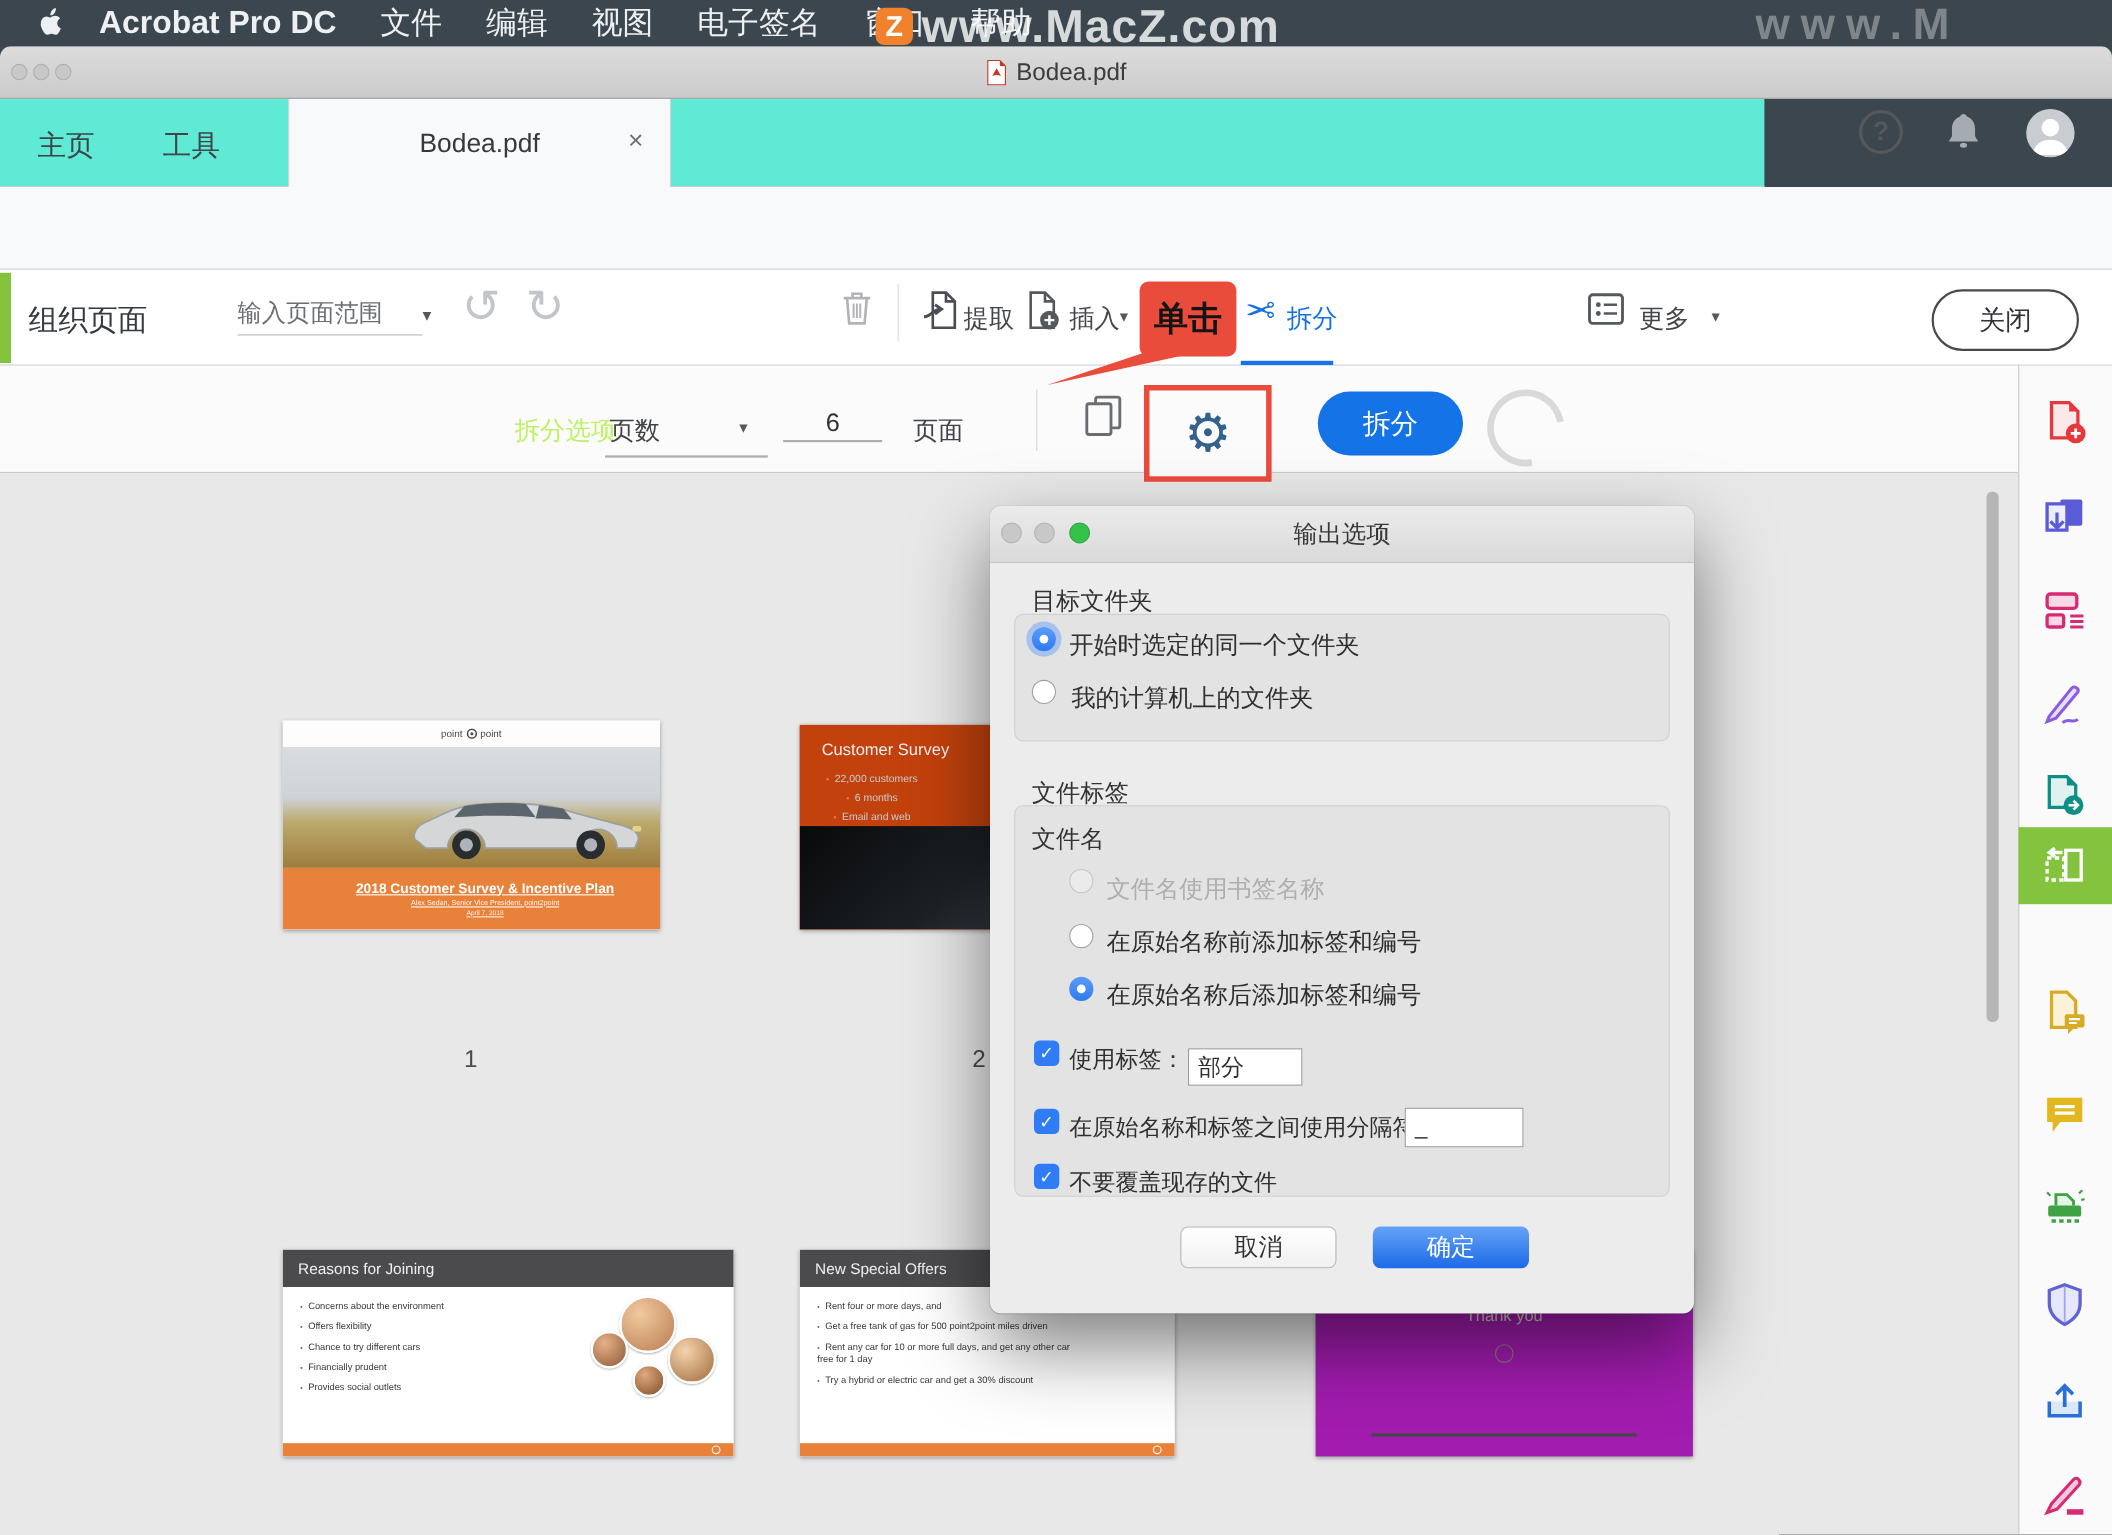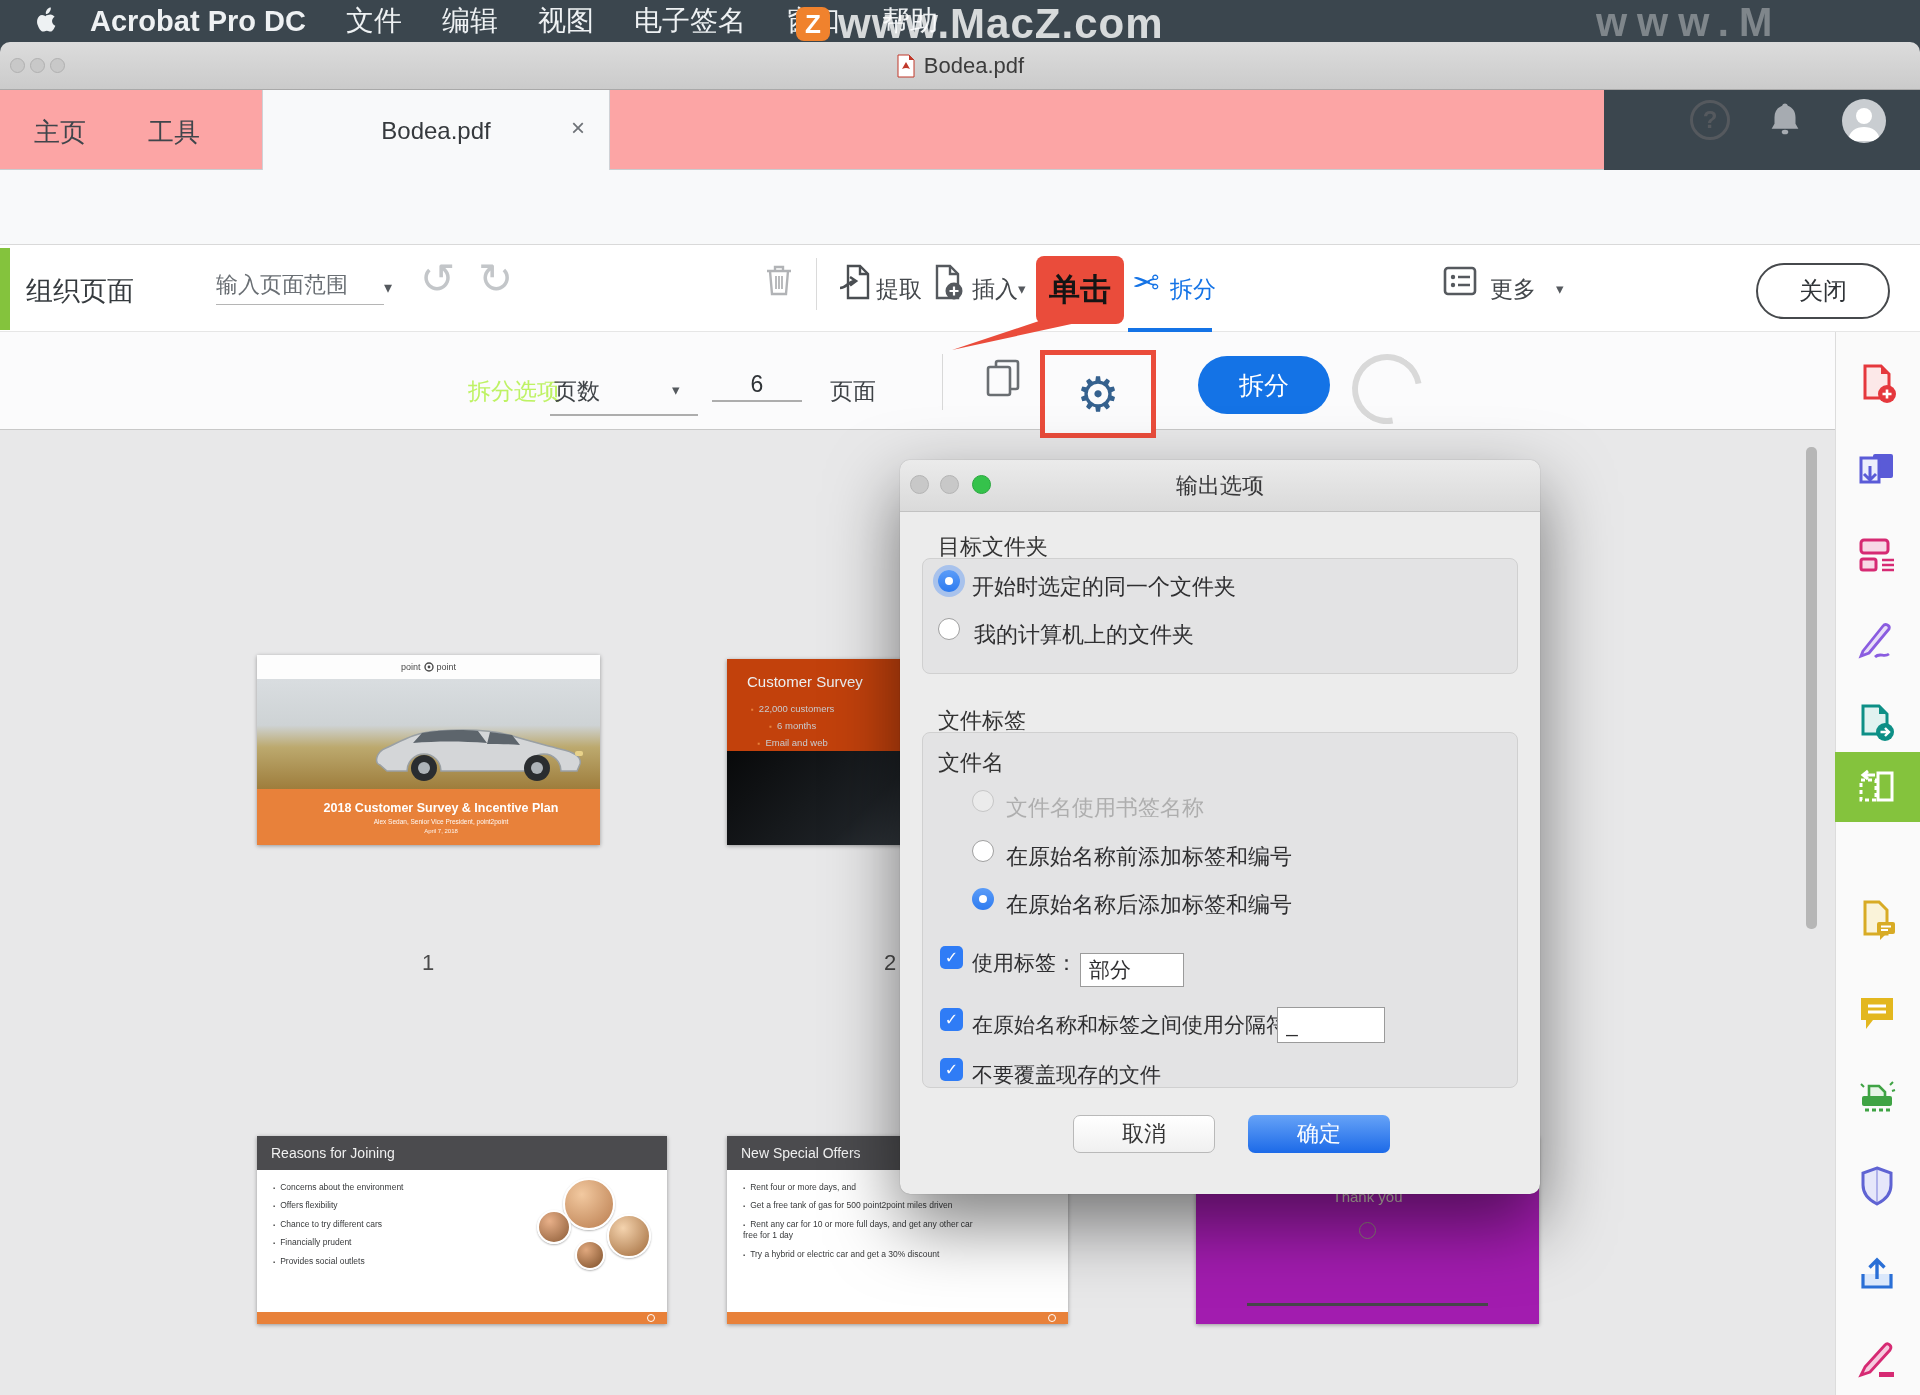--- a/index.html
+++ b/index.html
@@ -22,21 +22,21 @@
   #wm-text2 { left:1596px; top:0; width:324px; height:44px; line-height:44px; overflow:hidden; font-size:40px;
               font-weight:bold; color:rgba(255,255,255,0.35); letter-spacing:10px; z-index:90;}
 
   
   #titlebar { left:0; top:42px; width:1920px; height:48px; border-radius:10px 10px 0 0;
               background:linear-gradient(#dcdcdc,#cbcbcb); border-bottom:1px solid #a9a9a9;
               display:flex; align-items:center; justify-content:center; gap:8px; }
   .tl { position:absolute; width:15px; height:15px; border-radius:50%; background:#c8c8c8; border:1px solid #b0b0b0; top:16px; }
   #titlebar .ttl { font-size:22px; color:#3c3c3c; }
 
-  #tabbar { left:0; top:90px; width:1604px; height:80px; background:#fca5a5; border-bottom:1px solid #c9cccf; }
+  #tabbar { left:0; top:90px; width:1604px; height:80px; background:#5eead4; border-bottom:1px solid #c9cccf; }
   .navtab { position:absolute; top:25px; font-size:26px; color:#3f454b; }
   #doc-tab { left:262px; top:0; width:348px; height:81px; background:#f8f9fa;
              border-left:1px solid #cfd2d6; border-right:1px solid #cfd2d6;
              display:flex; align-items:center; justify-content:center; font-size:24px; color:#35393d;}
   #tab-close { position:absolute; right:24px; top:24px; font-size:24px; color:#6e7277; }
   #help-btn { left:1690px; top:10px; width:40px; height:40px; border:3.5px solid #55595e; border-radius:50%;
               display:flex; align-items:center; justify-content:center; font-size:24px; font-weight:bold; color:#55595e;}
   #avatar { left:1842px; top:9px; width:44px; height:44px; border-radius:50%; background:#c9cdd1; overflow:hidden;}
 
   
@@ -74,21 +74,21 @@
   
   #content { left:0; top:430px; width:1835px; height:965px; background:#e8e8e9; }
   .page { position:absolute; background:#fff; box-shadow:0 1px 4px rgba(0,0,0,0.35); overflow:hidden; }
   .pgnum { position:absolute; width:60px; text-align:center; font-size:22px; color:#4b4b4b; }
 
   
   #p1-top { left:0; top:0; width:343px; height:24px; background:#fdfdfd; display:flex; align-items:center; justify-content:center; gap:3px; font-size:9px; color:#4a4a4a;}
   #p1-photo { left:0; top:24px; width:343px; height:110px;
               background:linear-gradient(180deg,#d9dde0 0%,#ced3d5 42%,#bca96e 62%,#9e7d3c 100%); }
   #p1-band { left:0; top:134px; width:368px; height:56px; background:#e8813a; color:#fff;
-             display:flex; flex-direction:column; align-items:center; justify-content:center; gap:3px;}
+             display:flex; flex-direction:column; align-items:center; justify-content:center; gap:3px;text-decoration:underline;}
   #p1-band .t1 { font-size:12.5px; font-weight:bold; }
   #p1-band .t2 { font-size:6.5px; opacity:.95; }
   #p1-band .t3 { font-size:6px; opacity:.9; }
 
   
   #page2 { background:#c2410c;text-align:center; }
   #p2-title { left:20px; top:14px; font-size:15px; color:#eceff1; }
   #p2-bullets { left:24px; top:44px; }
   #p2-bullets .b { font-size:9.5px; color:#c9ccd0; margin-bottom:6px; }
   #p2-bullets .b::before { content:"▪"; color:#e8813a; margin-right:5px; font-size:8px; }

